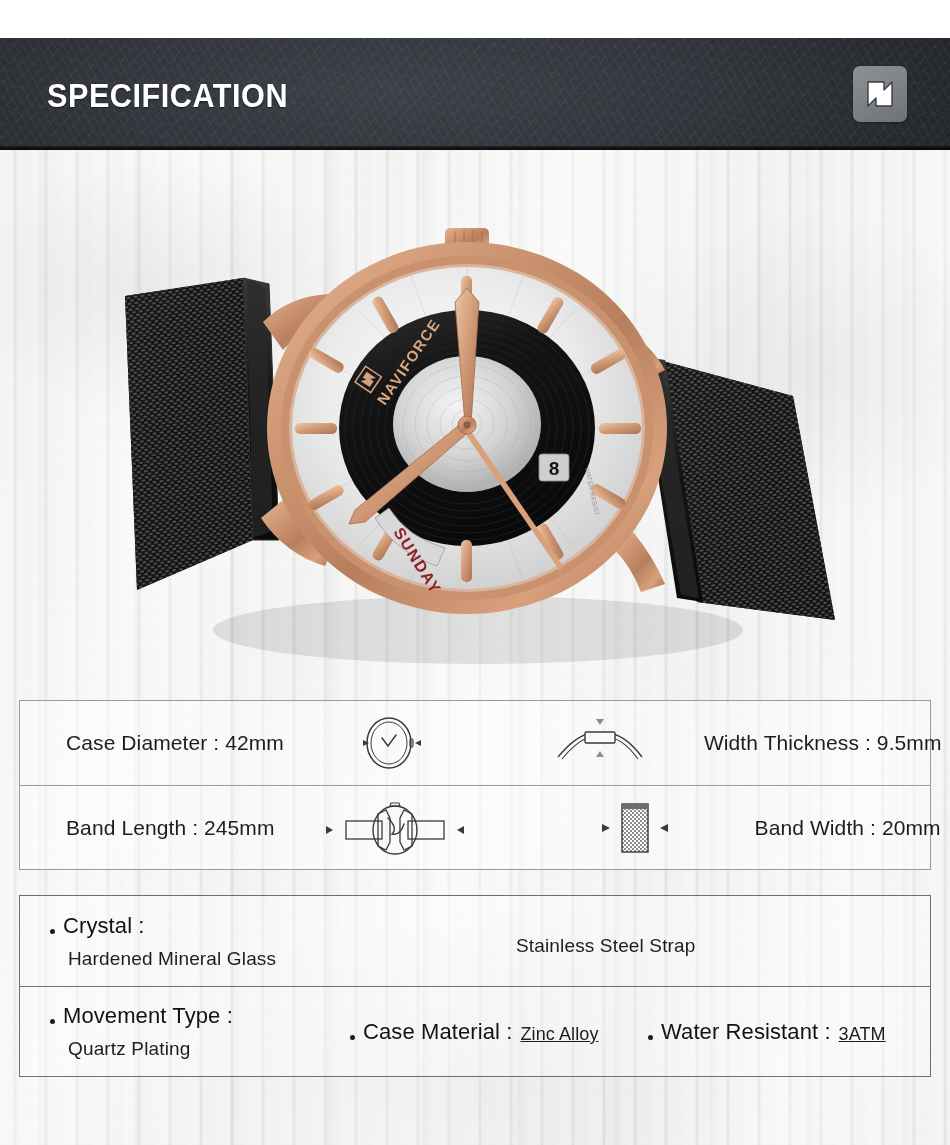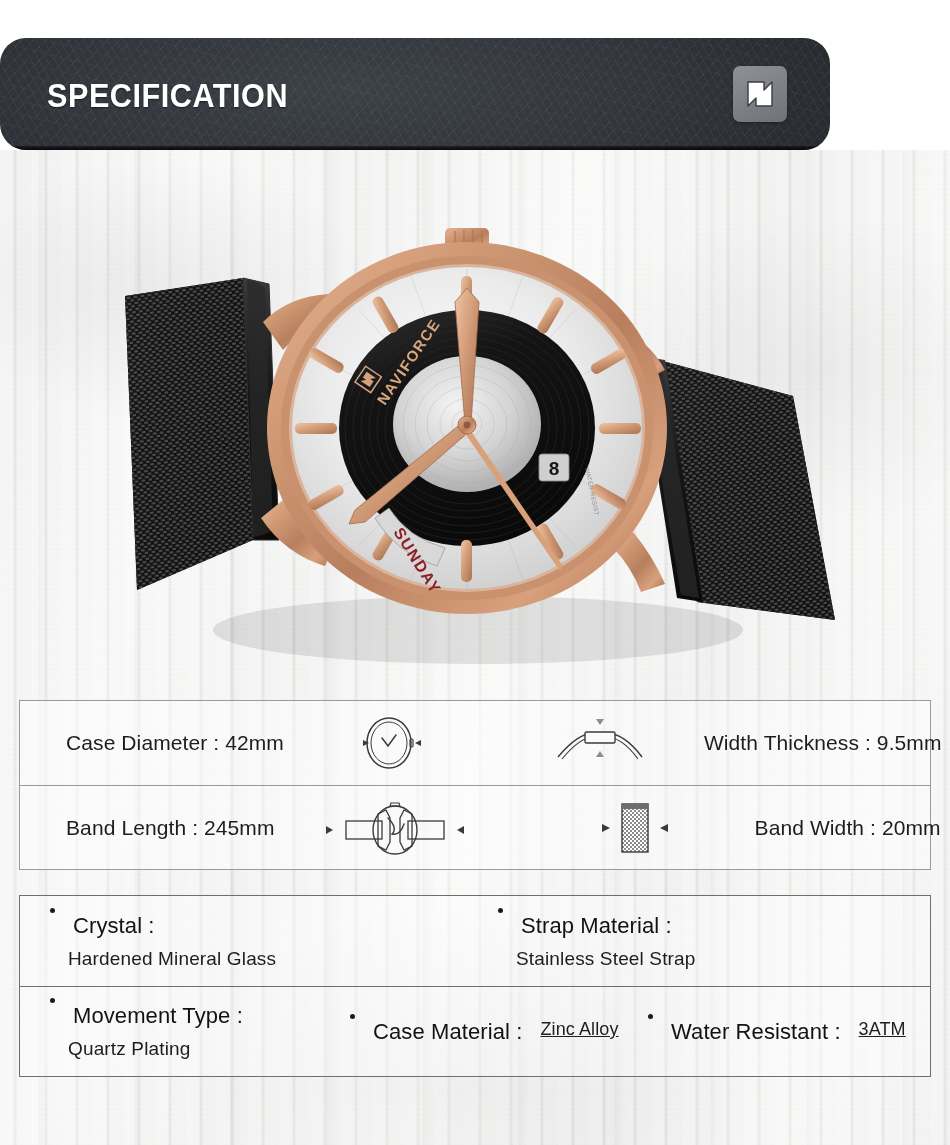--- a/index.html
+++ b/index.html
@@ -25,28 +25,27 @@
     position: absolute;
     top: 0; left: 0;
     width: 950px; height: 38px;
     background: #ffffff;
   }
 
   
   .header {
     position: absolute;
     top: 38px; left: 0;
-    width: 830px; height: 112px;
+    width: 950px; height: 112px;
     background:
       repeating-linear-gradient(61deg, rgba(255,255,255,0.045) 0px, rgba(255,255,255,0.045) 1px, rgba(0,0,0,0) 1px, rgba(0,0,0,0) 7px),
       repeating-linear-gradient(-47deg, rgba(255,255,255,0.038) 0px, rgba(255,255,255,0.038) 1px, rgba(0,0,0,0) 1px, rgba(0,0,0,0) 9px),
       repeating-linear-gradient(14deg, rgba(255,255,255,0.028) 0px, rgba(255,255,255,0.028) 1px, rgba(0,0,0,0) 1px, rgba(0,0,0,0) 13px),
       radial-gradient(ellipse 760px 210px at 42% 46%, #3c4147 0%, #32363c 40%, #24282d 75%, #1c1f23 100%);
     overflow: hidden;
-    border-radius: 26px;
   }
   .header::after {
     content: "";
     position: absolute;
     left: 0; right: 0; bottom: 0;
     height: 4px;
     background: linear-gradient(to bottom, rgba(0,0,0,0.45), rgba(0,0,0,0.85));
   }
 
   .header-title {
@@ -175,22 +174,22 @@
     display: flex;
     flex-direction: column;
     justify-content: center;
     padding: 14px 6px 14px 30px;
   }
   .mat-cell.c2 { padding-left: 18px; }
   .mat-cell.c3 { padding-left: 16px; }
 
   .mat-head {
     display: flex;
-    align-items: flex-start;
-    gap: 18px;
+    align-items: flex-end;
+    gap: 8px;
     white-space: nowrap;
   }
   .bullet {
     display: inline-block;
     width: 5px; height: 5px;
     border-radius: 50%;
     background: #1b1b1b;
     flex: 0 0 auto;
     position: relative;
     top: -5px;
@@ -486,25 +485,20 @@
           <div class="mat-head">
             <span class="bullet"></span>
             <span class="mat-title">Crystal :</span>
 
           </div>
           <div class="mat-sub">Hardened Mineral Glass</div>
         </div>
 
 
         <div class="mat-cell c3">
-          <div class="mat-head">
-            <span class="bullet"></span>
-            <span class="mat-title">Strap Material :</span>
-
-          </div>
           <div class="mat-sub">Stainless Steel Strap</div>
         </div>
       </div>
 
       <div class="mat-row">
         <div class="mat-cell c1">
           <div class="mat-head">
             <span class="bullet"></span>
             <span class="mat-title">Movement Type :</span>
 

